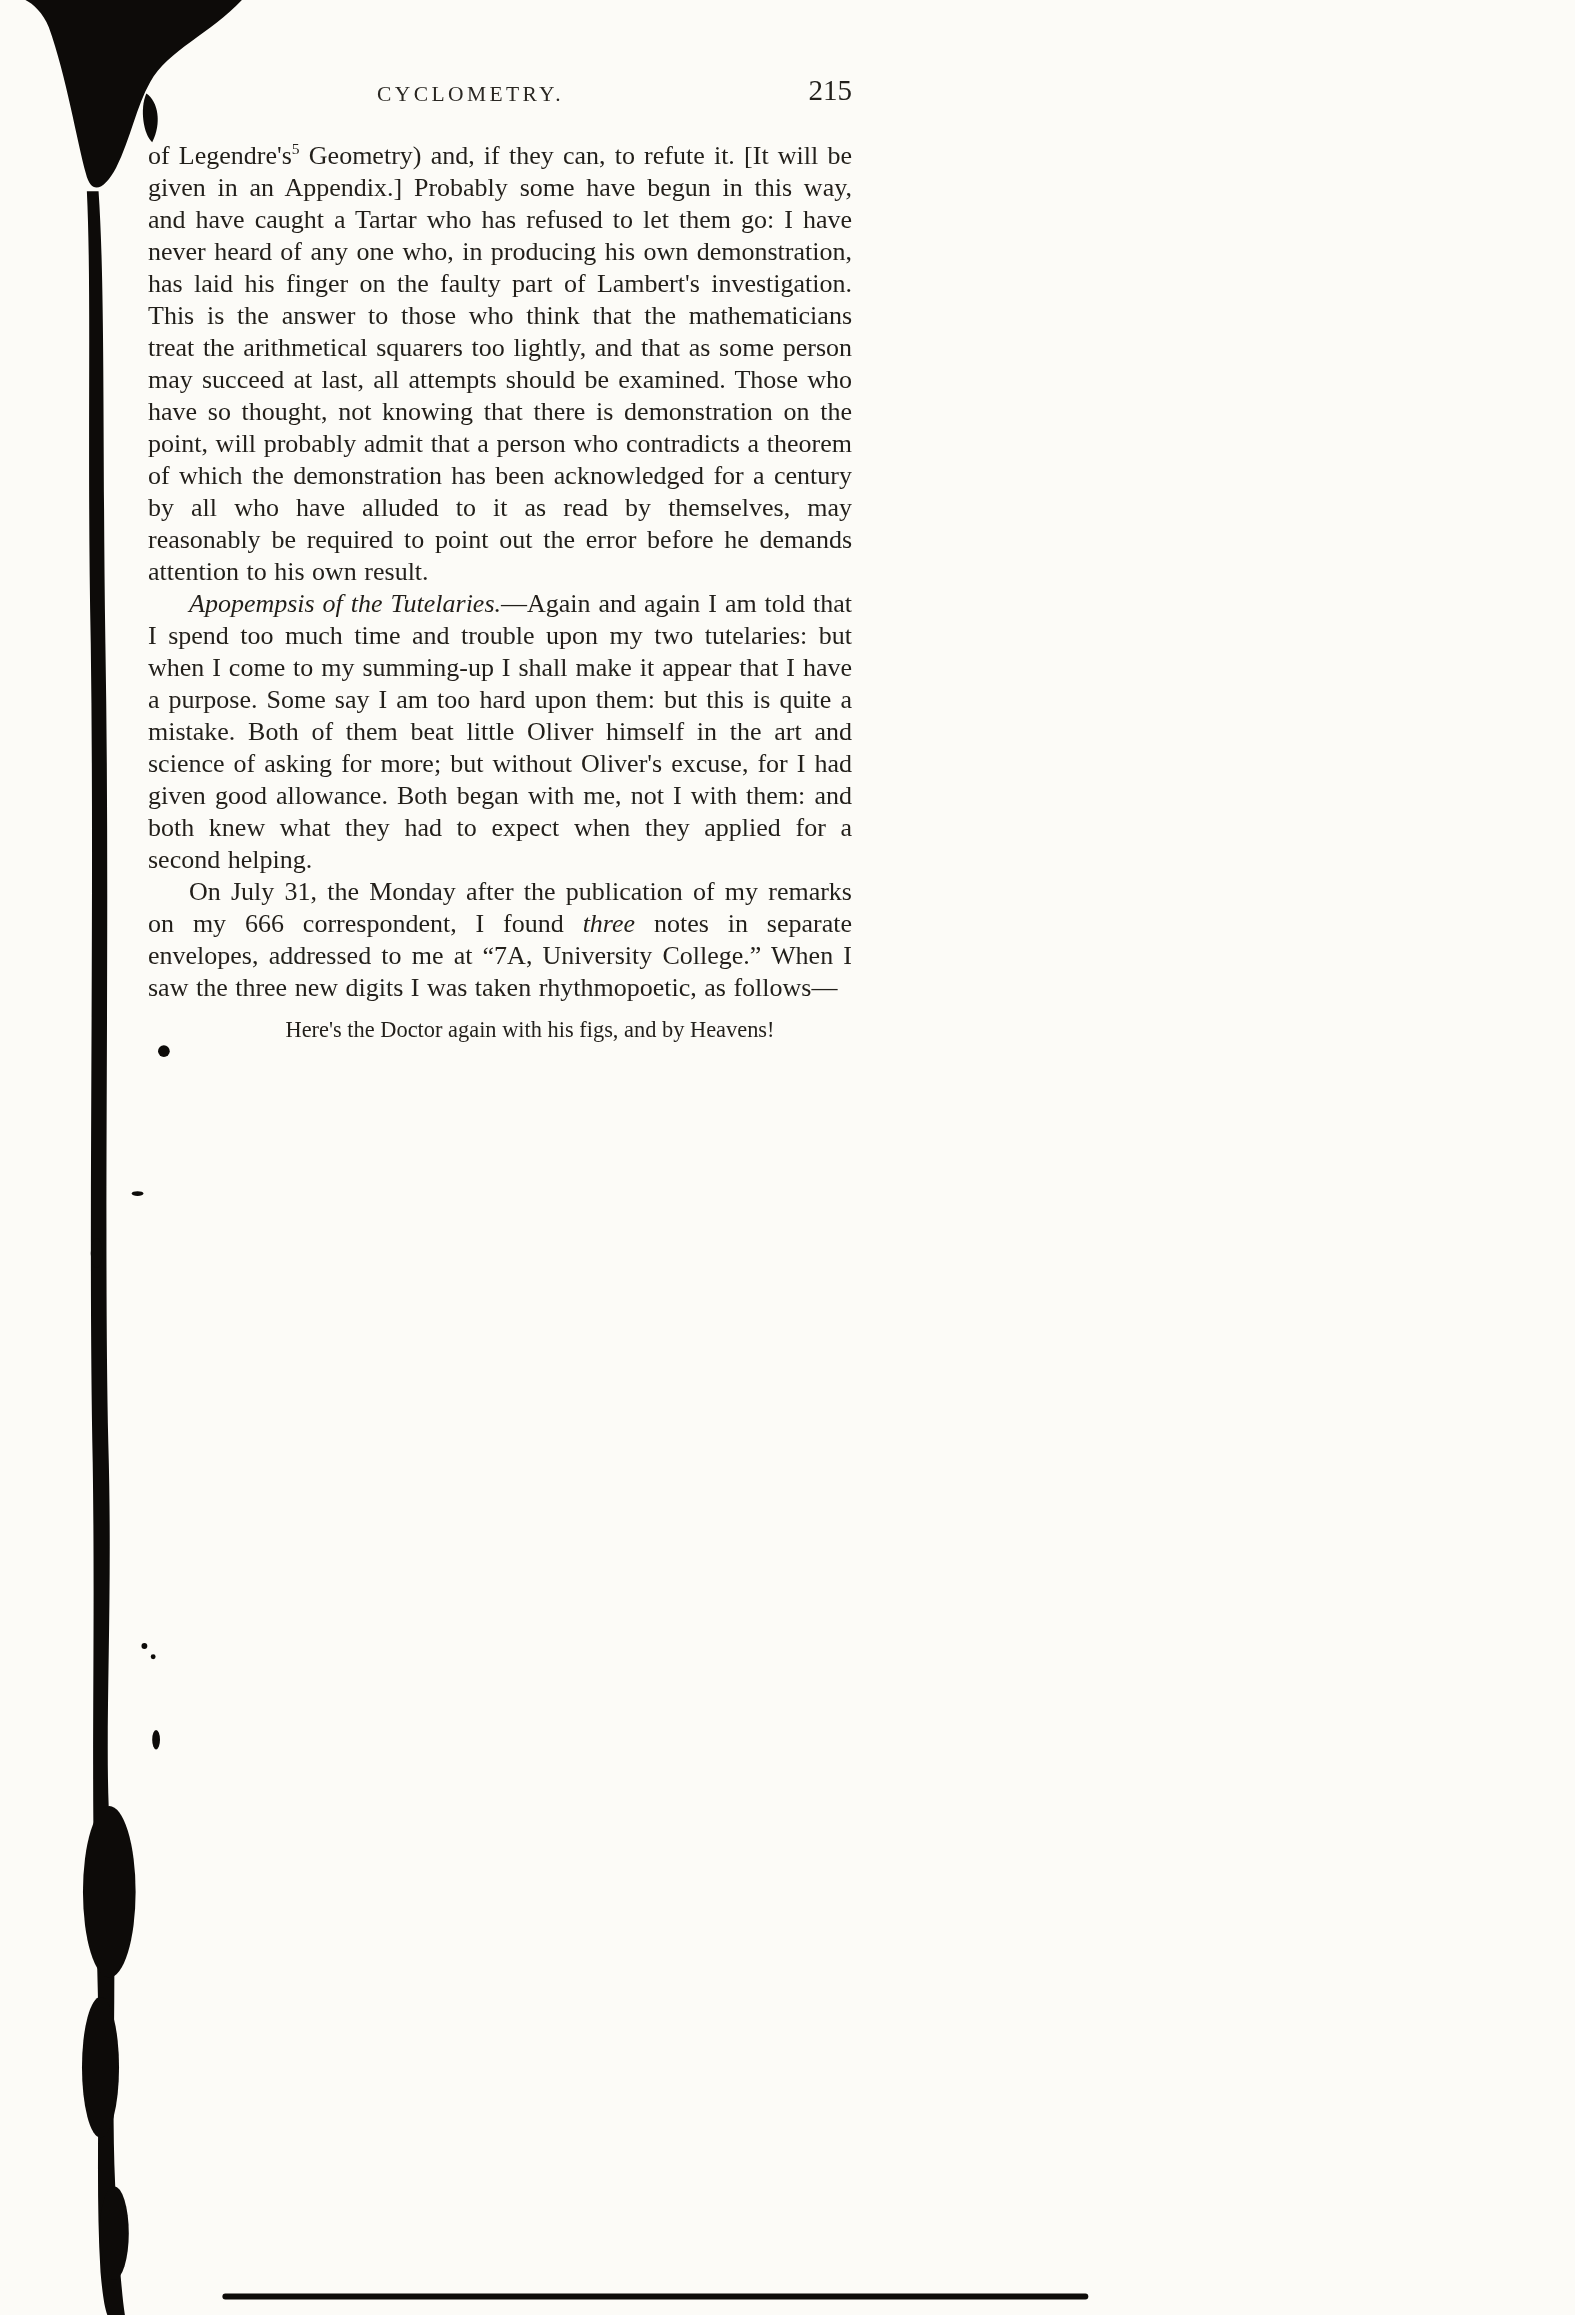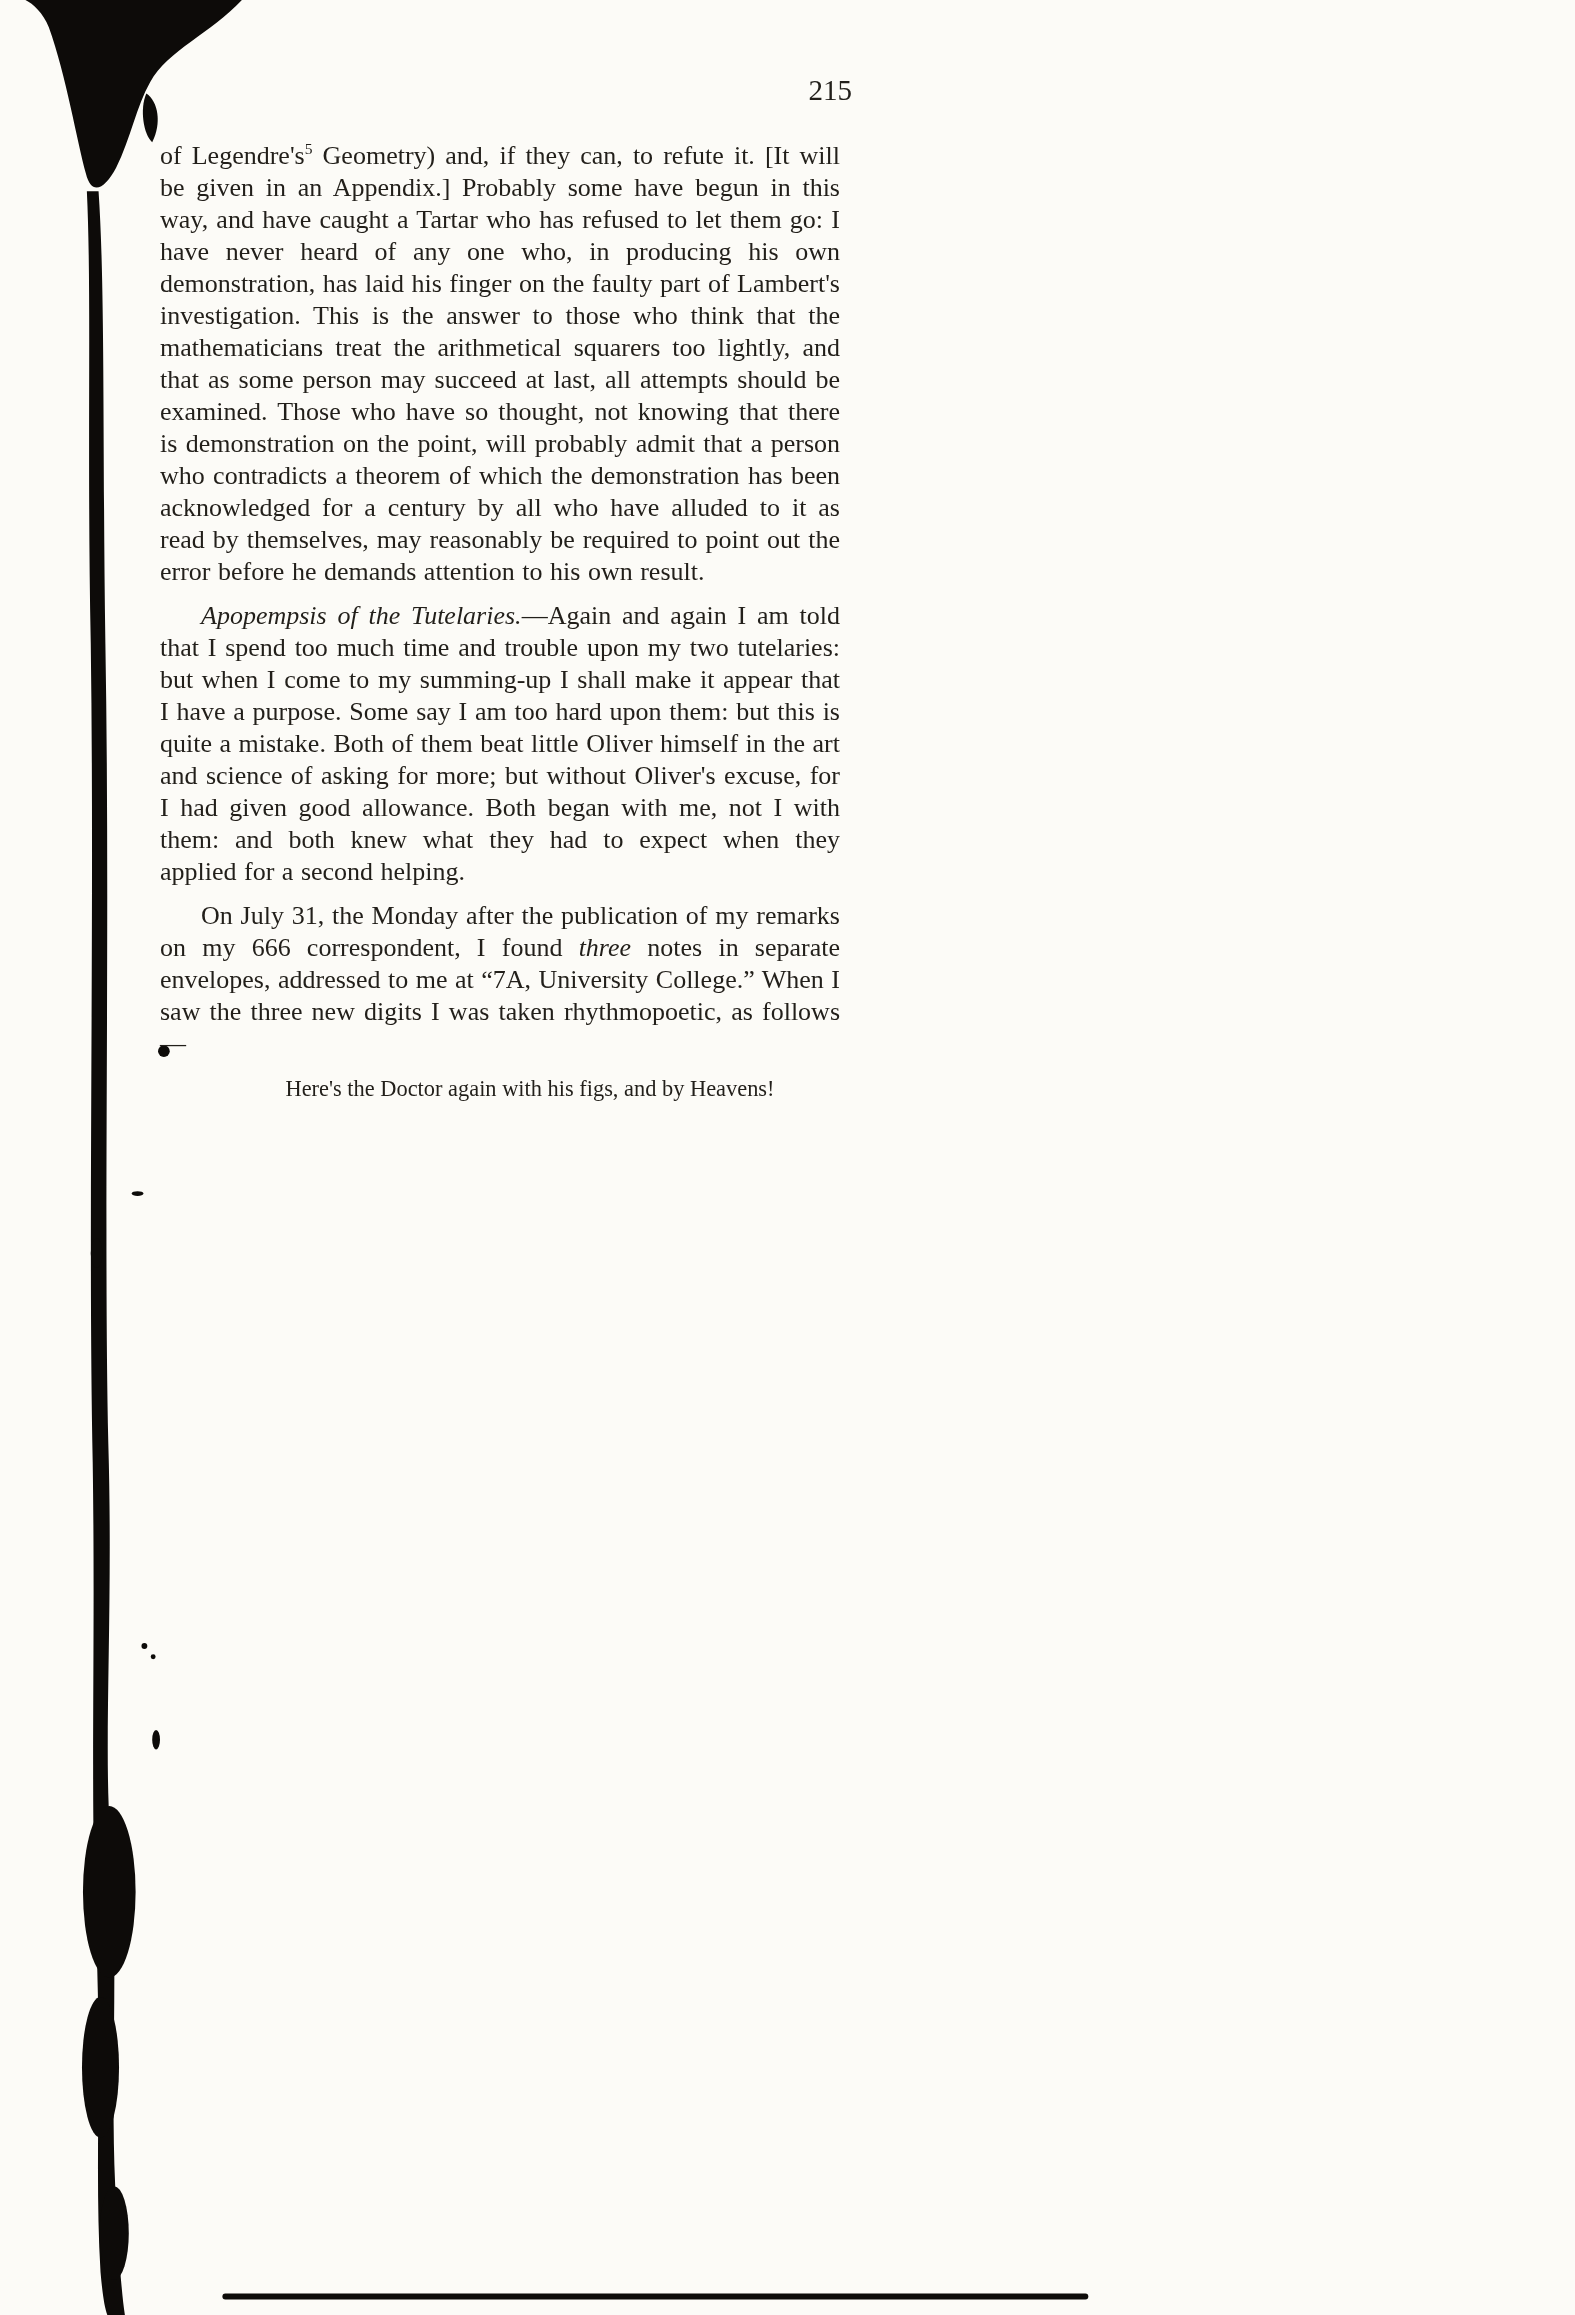--- a/index.html
+++ b/index.html
@@ -14,21 +14,21 @@
   }
   .ink { position: absolute; top: 0; left: 0; z-index: 1; }
   .content { position: absolute; left: 148px; top: 76px; width: 704px; z-index: 2; }
   .page-header { position: relative; height: 39px; margin-bottom: 25px; }
   .running-head {
     position: absolute; left: 0; right: 59px; top: 5.9px;
     text-align: center; font-size: 21.5px; letter-spacing: 3.4px; color: #2a2722;
   }
   .page-number { position: absolute; right: 0; top: -2px; font-size: 29px; }
   .body-p {
-    margin: 12px; font-size: 26px; line-height: 32px;
+    margin: 0; font-size: 26px; line-height: 32px;
     text-align: justify; text-indent: 41px; word-spacing: 1px;
   }
   .body-p.no-indent { text-indent: 0; }
   sup.fn-ref { font-size: 15.6px; line-height: 0; }
   em { font-style: italic; }
   .verse { margin: 8.8px 0 6.8px 60px; font-size: 22.4px; line-height: 33px; text-align: center; }
   .footnote { margin-top: 21.5px; margin-left: 45px; font-size: 22.4px; }
   .footnote sup { font-size: 13.7px; line-height: 0; margin-right: 2.9px; }
 </style>
 </head>
@@ -50,20 +50,21 @@
       <circle cx="148" cy="1688" r="3"></circle>
       <circle cx="157" cy="1699" r="2.5"></circle>
       <ellipse cx="160" cy="1784" rx="4" ry="10"></ellipse>
       <rect x="228" y="2352" width="888" height="6" rx="3"></rect>
     </g>
   </svg>
 
   <div class="content">
 
     <div class="page-header">
+      <span class="running-head">CYCLOMETRY.</span>
       <span class="page-number">215</span>
     </div>
 
     <p class="body-p no-indent">
       <span>of Legendre's</span><sup class="fn-ref">5</sup><span> Geometry) and, if they can, to refute it.  [It will be given in an Appendix.]  Probably some have begun in this way, and have caught a Tartar who has refused to let them go: I have never heard of any one who, in producing his own demonstration, has laid his finger on the faulty part of Lambert's investigation.  This is the answer to those who think that the mathematicians treat the arithmetical squarers too lightly, and that as some person may succeed at last, all attempts should be examined.  Those who have so thought, not knowing that there is demonstration on the point, will probably admit that a person who contradicts a theorem of which the demonstration has been acknowledged for a century by all who have alluded to it as read by themselves, may reasonably be required to point out the error before he demands attention to his own result.</span>
     </p>
 
     <p class="body-p">
       <em>Apopempsis of the Tutelaries.</em><span>—Again and again I am told that I spend too much time and trouble upon my two tutelaries: but when I come to my summing-up I shall make it appear that I have a purpose.  Some say I am too hard upon them: but this is quite a mistake.  Both of them beat little Oliver himself in the art and science of asking for more; but without Oliver's excuse, for I had given good allowance.  Both began with me, not I with them: and both knew what they had to expect when they applied for a second helping.</span>
     </p>

